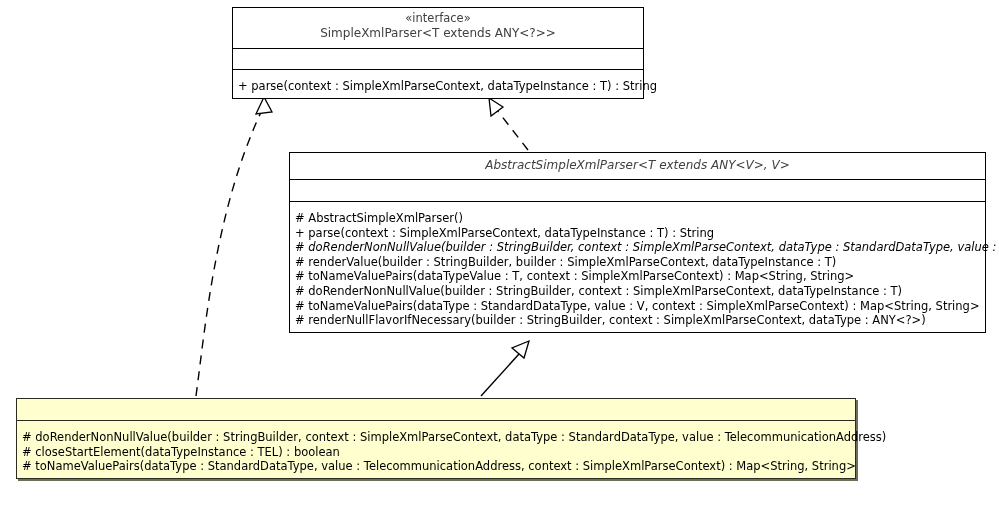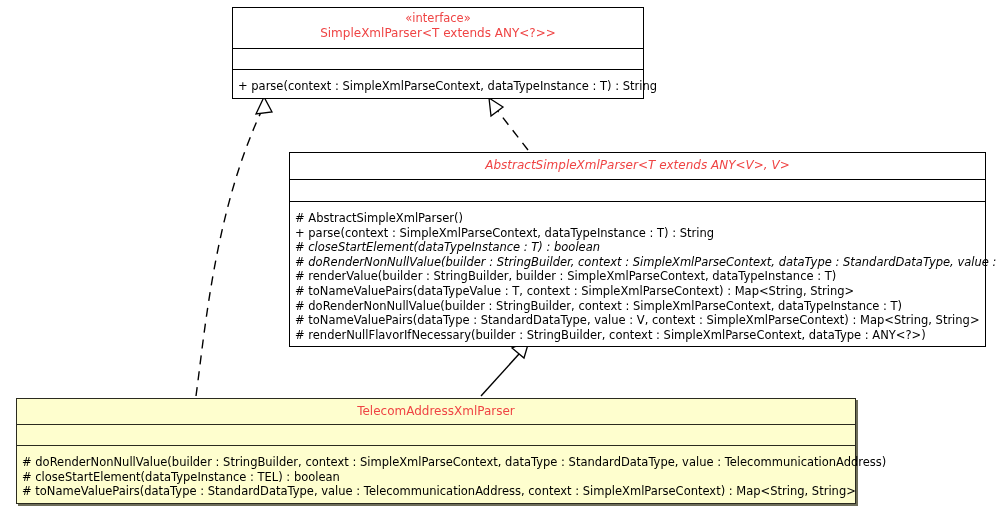--- a/index.html
+++ b/index.html
@@ -35,21 +35,21 @@
     border-top: 1px solid #000000;
   }
   .uml-box.shadowed .compartment + .compartment {
     border-top: 1px solid #2b2b1f;
   }
   .title-cmp {
     text-align: center;
     padding: 4px 6px 5px 6px;
     line-height: 15px;
     font-size: 12px;
-    color: #ef4444;
+    color: #404040;
     white-space: nowrap;
   }
   .stereotype {
     display: block;
     font-size: 11.5px;
     line-height: 15px;
   }
   .cls-name {
     display: block;
     font-size: 12px;
@@ -147,34 +147,30 @@
   </div>
 
   <div class="uml-box" id="abstract-box">
     <div class="compartment title-cmp">
       <span class="cls-name italic">AbstractSimpleXmlParser&lt;T extends ANY&lt;V&gt;, V&gt;</span>
     </div>
     <div class="compartment empty-cmp"></div>
     <div class="compartment members-cmp">
       <div class="member"># AbstractSimpleXmlParser()</div>
       <div class="member">+ parse(context : SimpleXmlParseContext, dataTypeInstance : T) : String</div>
-      <div class="member italic"># closeStartElement(dataTypeInstance : T) : boolean</div>
       <div class="member italic"># doRenderNonNullValue(builder : StringBuilder, context : SimpleXmlParseContext, dataType : StandardDataType, value : V)</div>
       <div class="member"># renderValue(builder : StringBuilder, builder : SimpleXmlParseContext, dataTypeInstance : T)</div>
       <div class="member"># toNameValuePairs(dataTypeValue : T, context : SimpleXmlParseContext) : Map&lt;String, String&gt;</div>
       <div class="member"># doRenderNonNullValue(builder : StringBuilder, context : SimpleXmlParseContext, dataTypeInstance : T)</div>
       <div class="member"># toNameValuePairs(dataType : StandardDataType, value : V, context : SimpleXmlParseContext) : Map&lt;String, String&gt;</div>
       <div class="member"># renderNullFlavorIfNecessary(builder : StringBuilder, context : SimpleXmlParseContext, dataType : ANY&lt;?&gt;)</div>
     </div>
   </div>
 
   <div class="uml-box shadowed" id="concrete-box">
-    <div class="compartment title-cmp">
-      <span class="cls-name">TelecomAddressXmlParser</span>
-    </div>
     <div class="compartment empty-cmp"></div>
     <div class="compartment members-cmp">
       <div class="member"># doRenderNonNullValue(builder : StringBuilder, context : SimpleXmlParseContext, dataType : StandardDataType, value : TelecommunicationAddress)</div>
       <div class="member"># closeStartElement(dataTypeInstance : TEL) : boolean</div>
       <div class="member"># toNameValuePairs(dataType : StandardDataType, value : TelecommunicationAddress, context : SimpleXmlParseContext) : Map&lt;String, String&gt;</div>
     </div>
   </div>
 
 </div>
 

